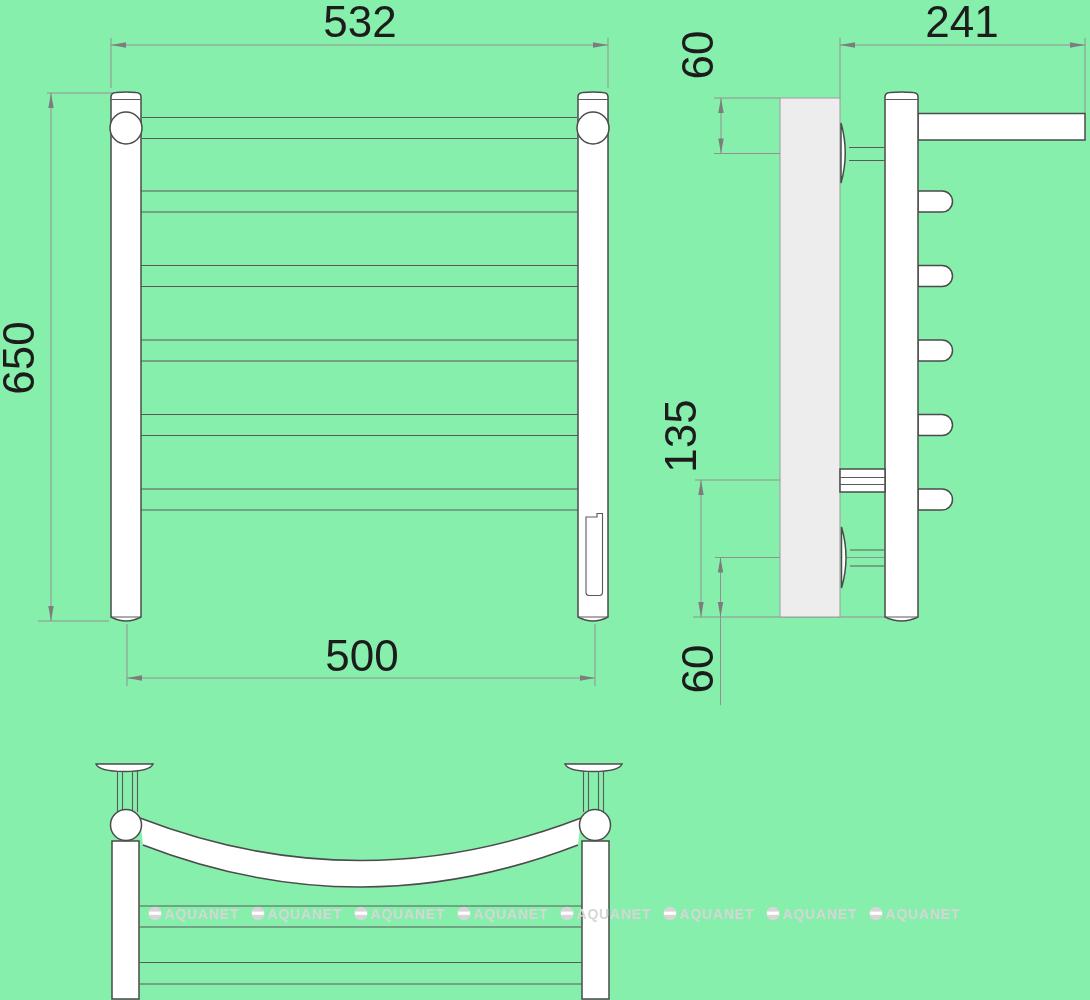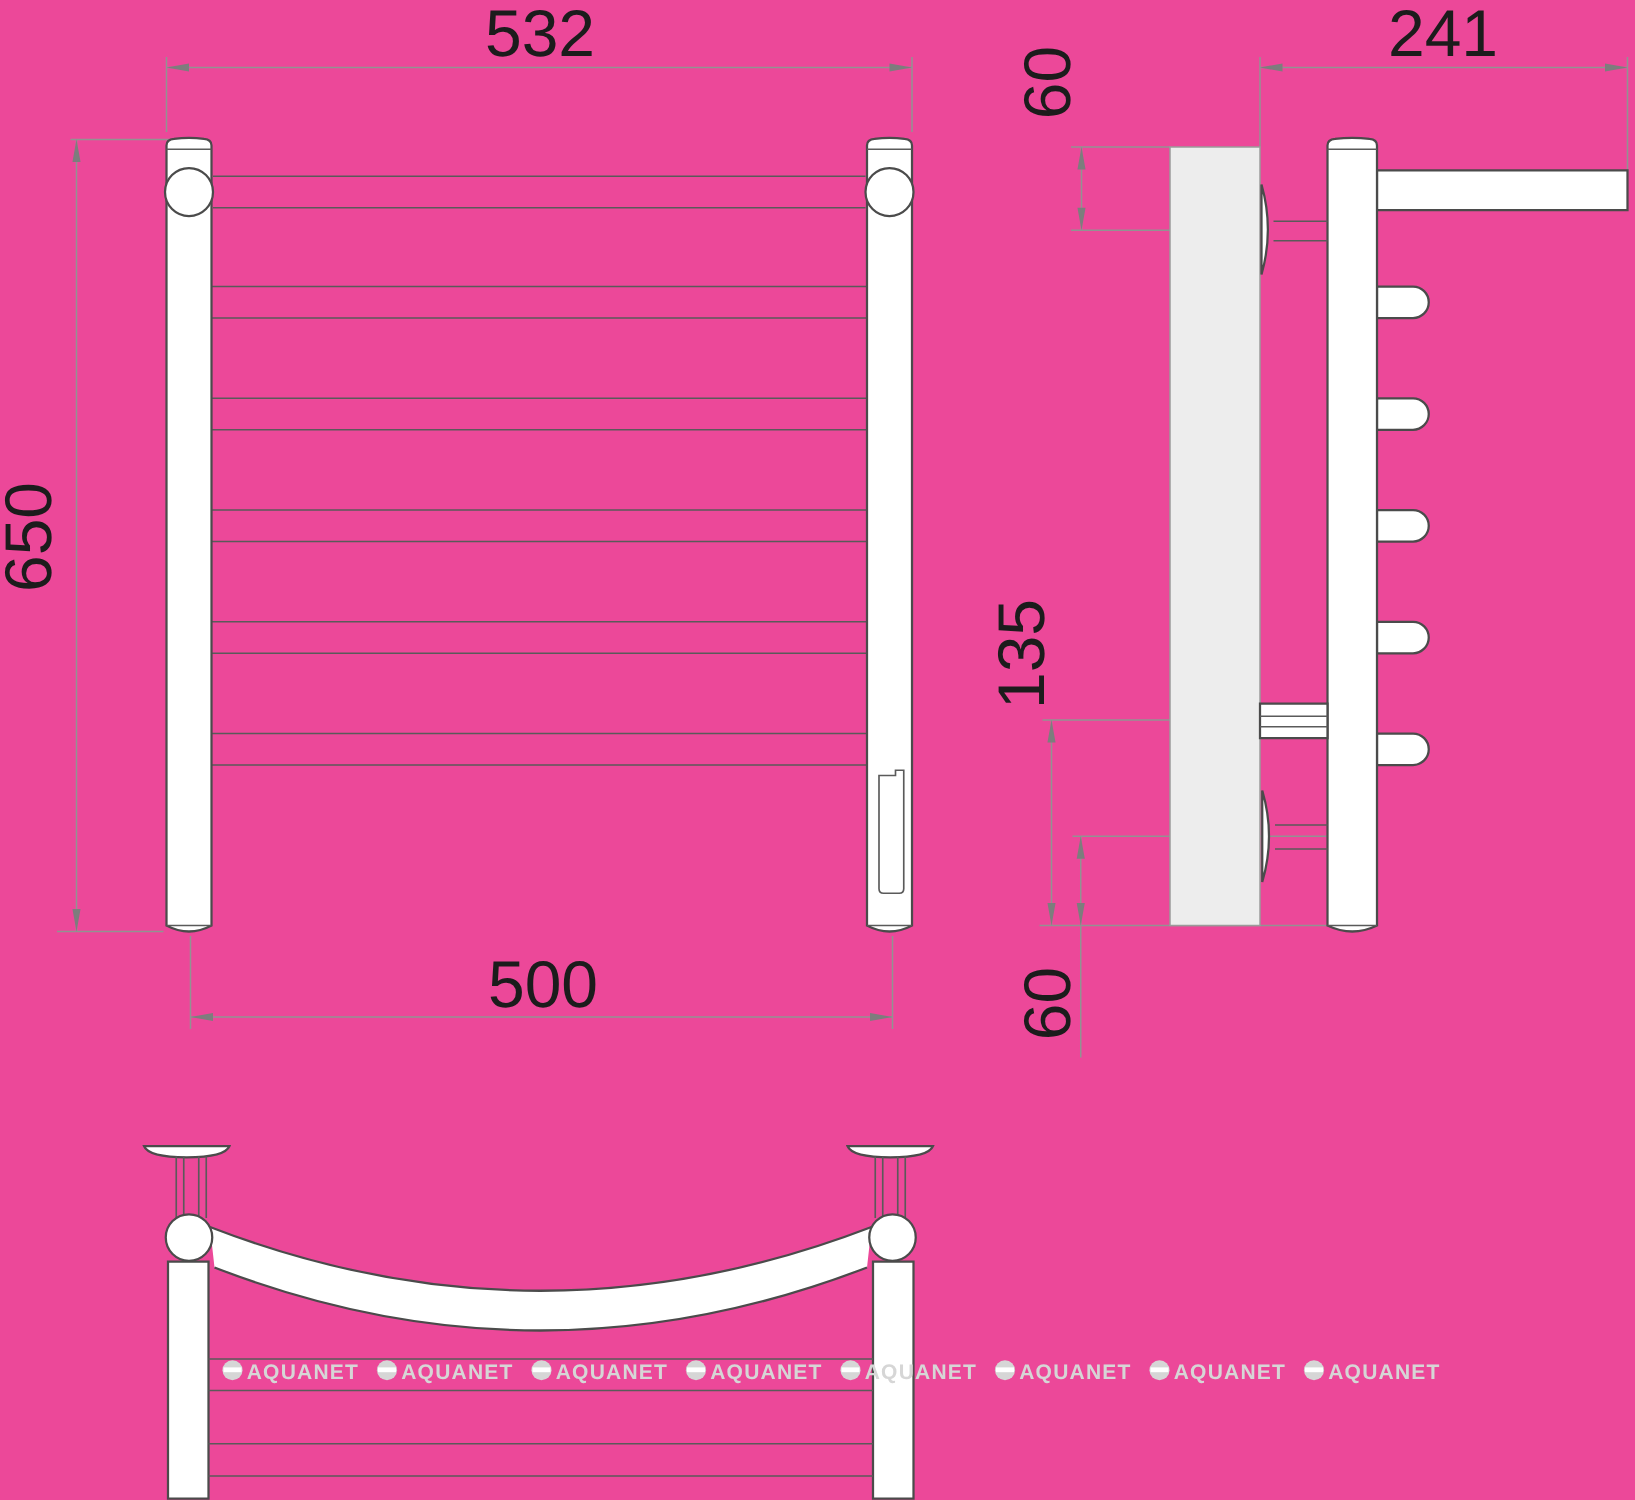--- a/index.html
+++ b/index.html
@@ -1,16 +1,16 @@
 <!DOCTYPE html>
 <html><head>
 <meta charset="utf-8">
 <style>
   html,body{margin:0;padding:0;background:#fff;}
-  #stage{position:relative;width:1090px;height:1000px;background:#ec4899;overflow:hidden;
+  #stage{position:relative;width:1090px;height:1000px;background:#86efac;overflow:hidden;
          font-family:"Liberation Sans", sans-serif;}
   svg{position:absolute;left:0;top:0;}
   .obj{stroke:#4b4b4b;stroke-width:1.5;fill:none;}
   .objf{stroke:#4b4b4b;stroke-width:1.5;fill:#ffffff;}
   .thin{stroke:#5a5a5a;stroke-width:1.1;fill:none;}
   .dim{stroke:#929292;stroke-width:1;fill:none;}
   .arrow{fill:#7d7d7d;stroke:none;}
   .dimtext{fill:#1c1c1c;font-size:44px;font-family:"Liberation Sans",sans-serif;}
   .wall{fill:#ededed;stroke:#9b9b9b;stroke-width:1;}
   .wm-circle{fill:#d6d6d6;}

